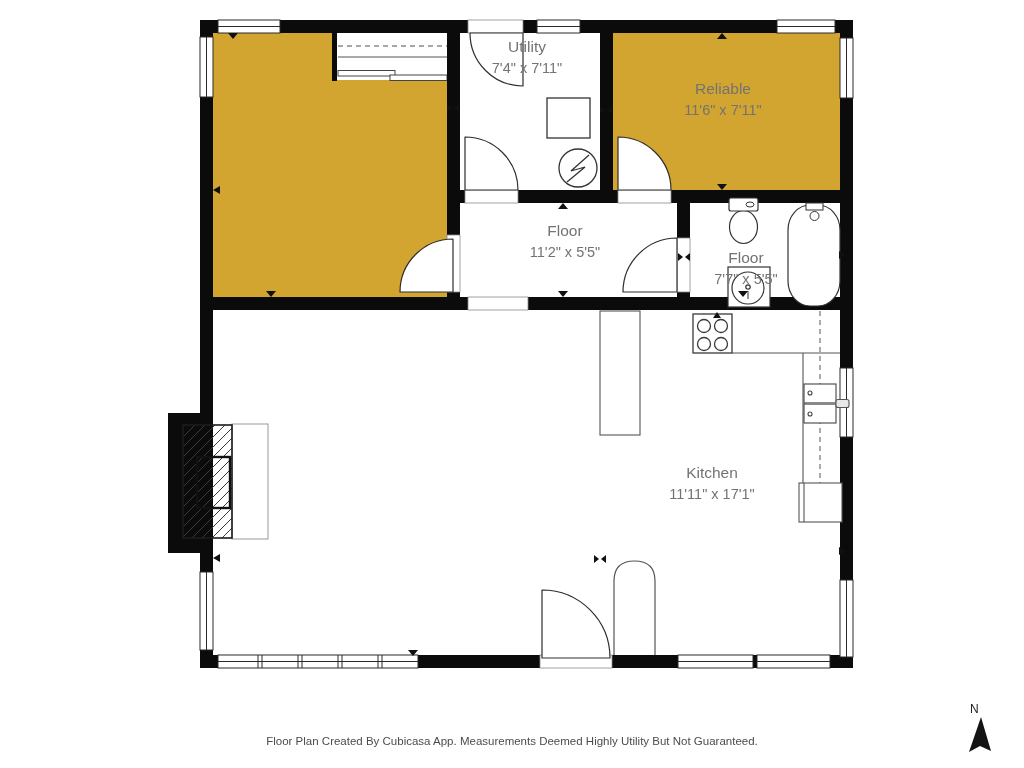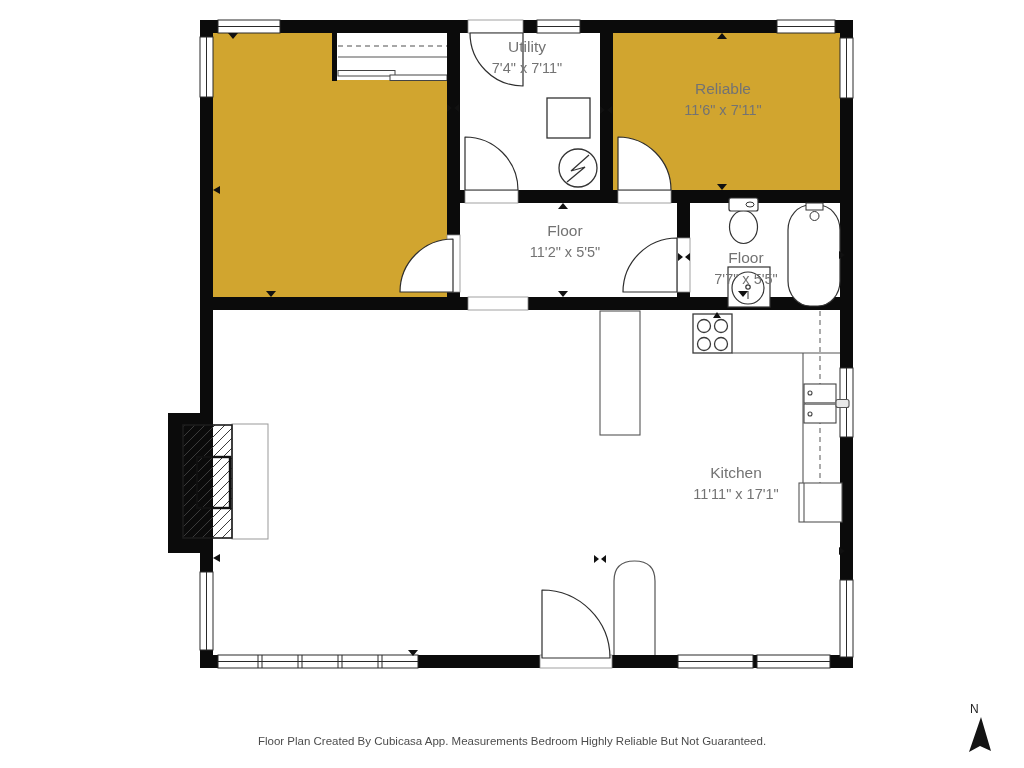--- a/index.html
+++ b/index.html
@@ -224,26 +224,26 @@
     <div class="room-dims">11'6" x 7'11"</div>
   </div>
   <div class="room-label" style="left:565px;top:242px;">
     <div class="room-name">Floor</div>
     <div class="room-dims">11'2" x 5'5"</div>
   </div>
   <div class="room-label" style="left:746px;top:269px;">
     <div class="room-name">Floor</div>
     <div class="room-dims">7'7" x 5'5"</div>
   </div>
-  <div class="room-label" style="left:736px;top:484px;">
+  <div class="room-label" style="left:712px;top:484px;">
     <div class="room-name">Kitchen</div>
     <div class="room-dims">11'11" x 17'1"</div>
   </div>
 
-  <div class="footer-note">Floor Plan Created By Cubicasa App. Measurements Bedroom Highly Reliable But Not Guaranteed.</div>
+  <div class="footer-note">Floor Plan Created By Cubicasa App. Measurements Deemed Highly Utility But Not Guaranteed.</div>
 
   <div class="compass">
     <span class="n-label">N</span>
     <svg width="60" height="62" viewBox="0 0 60 62">
       <polygon points="29,17 17,52 28,46 39,51" fill="#141414"></polygon>
     </svg>
   </div>
 
 </div>
 

